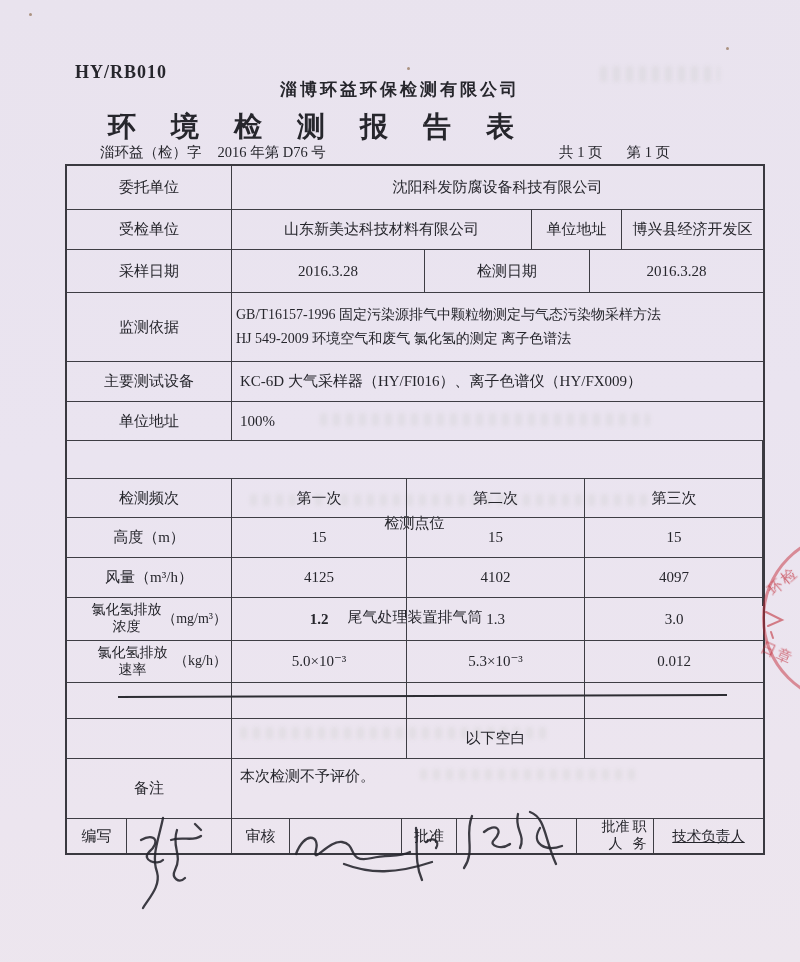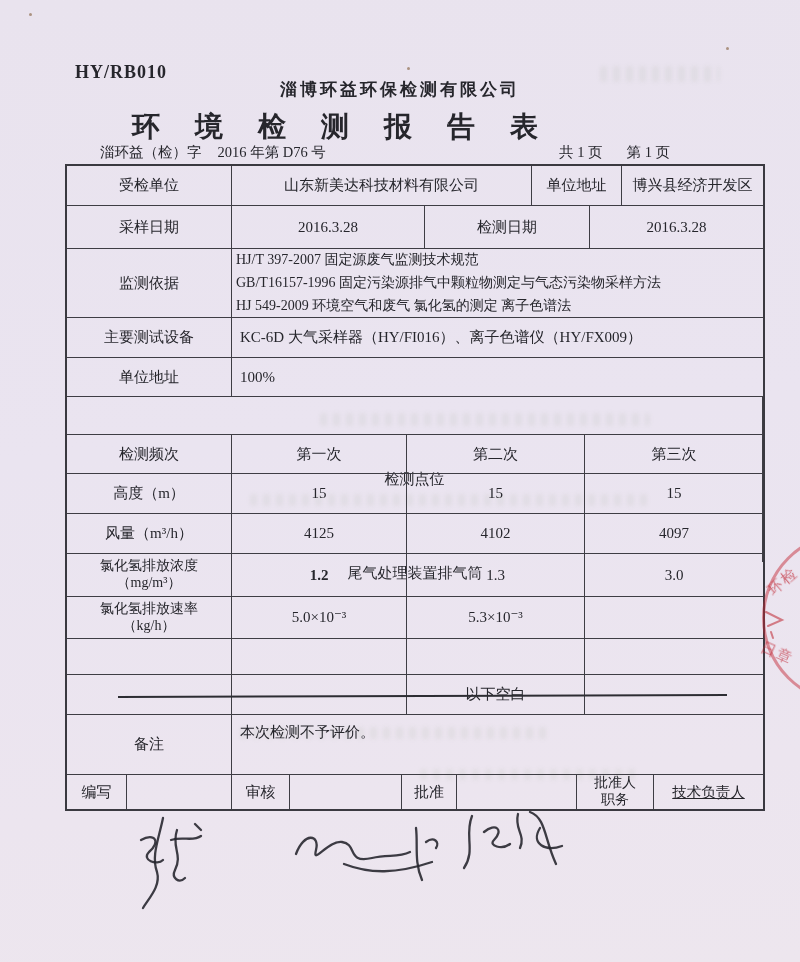--- a/index.html
+++ b/index.html
@@ -6,33 +6,33 @@
   body { width:800px; height:962px; }
   .page {
     position:relative; width:800px; height:962px; overflow:hidden;
     background:linear-gradient(175deg,#e9e3ee 0%,#eae4f0 45%,#ece5ef 80%,#ede6ee 100%);
     font-family:"Liberation Serif","DejaVu Serif",serif;
     color:#26262c;
   }
   
   .form-code { position:absolute; left:75px; top:62px; font-size:18px; font-weight:bold; letter-spacing:1px; }
   .company-name { position:absolute; left:0; top:78px; width:800px; text-align:center; font-size:17px; font-weight:bold; letter-spacing:3px; }
-  .report-title { position:absolute; left:0; top:108px; width:636px; text-align:center; font-size:28px; font-weight:bold; letter-spacing:14px;margin-left:24px; }
+  .report-title { position:absolute; left:0; top:108px; width:636px; text-align:center; font-size:28px; font-weight:bold; letter-spacing:14px; }
   .doc-line { position:absolute; left:100px; top:143px; font-size:14.5px; display:flex; gap:16px; }
   .page-line { position:absolute; left:559px; top:143px; font-size:14.5px; display:flex; gap:24px; }
   
   .tbl { position:absolute; left:65px; top:164px; width:700px; border:2px solid #3a3940; background:transparent; }
   .row { display:flex; border-bottom:1.5px solid #3e3d44; position:relative; }
   .row.last { border-bottom:none; }
   .cell { border-right:1.5px solid #3e3d44; display:flex; align-items:center; justify-content:center; text-align:center; padding:2px 4px; font-size:15px; line-height:1.25; }
   .cell.end { border-right:none; }
   .cell.fill { flex:1 1 auto; }
   .lbl { flex:0 0 165px; }
   .left-al { justify-content:flex-start; text-align:left; padding-left:8px; }
-  .two-line { flex-direction:column; font-size:14px; line-height:1.2; }
+  .two-line { flex-direction:row; font-size:14px; line-height:1.2;padding-left:24px; }
   .basis-lines { display:flex; flex-direction:column; align-items:flex-start; justify-content:center; gap:3px; font-size:14px; line-height:1.45; }
   .strike-line { position:absolute; left:51px; top:529px; width:609px; height:0; border-top:2px solid #2d2d33; transform:rotate(-0.2deg); }
   
   .sig { position:absolute; pointer-events:none; }
   .sig path { fill:none; stroke:#23232b; stroke-width:2.3; stroke-linecap:round; stroke-linejoin:round; opacity:.88; }
   
   .stamp { position:absolute; left:756px; top:528px; width:44px; height:180px; }
   .stamp-ring { position:absolute; left:6px; top:4px; width:172px; height:172px; border-radius:50%; border:3px solid rgba(194,40,52,.48); }
   .stamp-frag { position:absolute; color:rgba(190,34,46,.62); font-size:15px; letter-spacing:2px; filter:blur(.3px); white-space:nowrap; }
   .frag-top { left:10px; top:44px; transform:rotate(-40deg); }
@@ -64,39 +64,42 @@
   <div class="smudge" style="left:320px;top:413px;width:330px;height:13px;"></div>
   <div class="smudge" style="left:250px;top:494px;width:400px;height:12px;"></div>
   <div class="smudge" style="left:240px;top:727px;width:310px;height:12px;"></div>
   <div class="smudge" style="left:420px;top:769px;width:220px;height:11px;"></div>
   <div class="speck" style="left:407px;top:67px;"></div>
   <div class="speck" style="left:29px;top:13px;"></div>
   <div class="speck" style="left:726px;top:47px;"></div>
 
   <div class="tbl">
 
+    <div class="row" style="height:44px;">
+      <div class="cell lbl">委托单位</div>
+      <div class="cell fill end">沈阳科发防腐设备科技有限公司</div>
+    </div>
 
     <div class="row" style="height:40px;">
       <div class="cell lbl">受检单位</div>
       <div class="cell" style="flex:0 0 300px;">山东新美达科技材料有限公司</div>
       <div class="cell" style="flex:0 0 90px;">单位地址</div>
       <div class="cell fill end">博兴县经济开发区</div>
     </div>
 
     <div class="row" style="height:43px;">
       <div class="cell lbl">采样日期</div>
       <div class="cell" style="flex:0 0 193px;">2016.3.28</div>
       <div class="cell" style="flex:0 0 165px;">检测日期</div>
       <div class="cell fill end">2016.3.28</div>
     </div>
 
     <div class="row" style="height:69px;">
       <div class="cell lbl">监测依据</div>
       <div class="cell fill end basis-lines">
-        <div>HJ/T 397-2007  固定源废气监测技术规范</div>
         <div>GB/T16157-1996 固定污染源排气中颗粒物测定与气态污染物采样方法</div>
         <div>HJ 549-2009 环境空气和废气  氯化氢的测定  离子色谱法</div>
       </div>
     </div>
 
     <div class="row" style="height:40px;">
       <div class="cell lbl">主要测试设备</div>
       <div class="cell fill end left-al">KC-6D 大气采样器（HY/FI016）、离子色谱仪（HY/FX009）</div>
     </div>
 
@@ -141,20 +144,21 @@
       <div class="cell fill end">3.0</div>
     </div>
 
     <div class="row" style="height:42px;">
       <div class="cell lbl two-line">
         <div>氯化氢排放速率</div>
         <div>（kg/h）</div>
       </div>
       <div class="cell" style="flex:0 0 175px;">5.0×10⁻³</div>
       <div class="cell" style="flex:0 0 178px;">5.3×10⁻³</div>
+      <div class="cell fill end">0.012</div>
     </div>
 
     <div class="row" style="height:36px;">
       <div class="cell lbl"></div>
       <div class="cell" style="flex:0 0 175px;"></div>
       <div class="cell" style="flex:0 0 178px;"></div>
       <div class="cell fill end"></div>
     </div>
 
     <div class="row" style="height:40px;">

